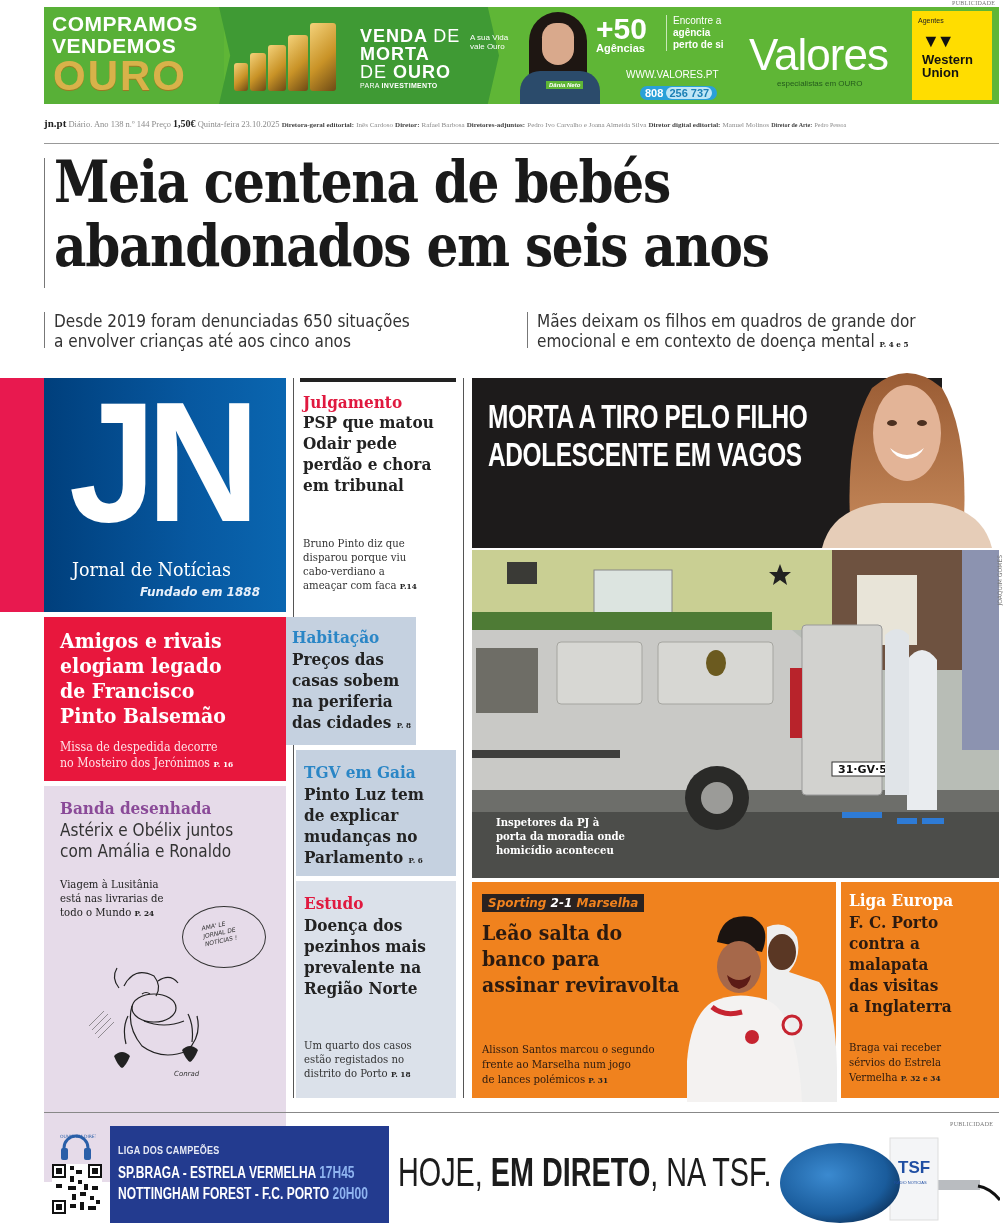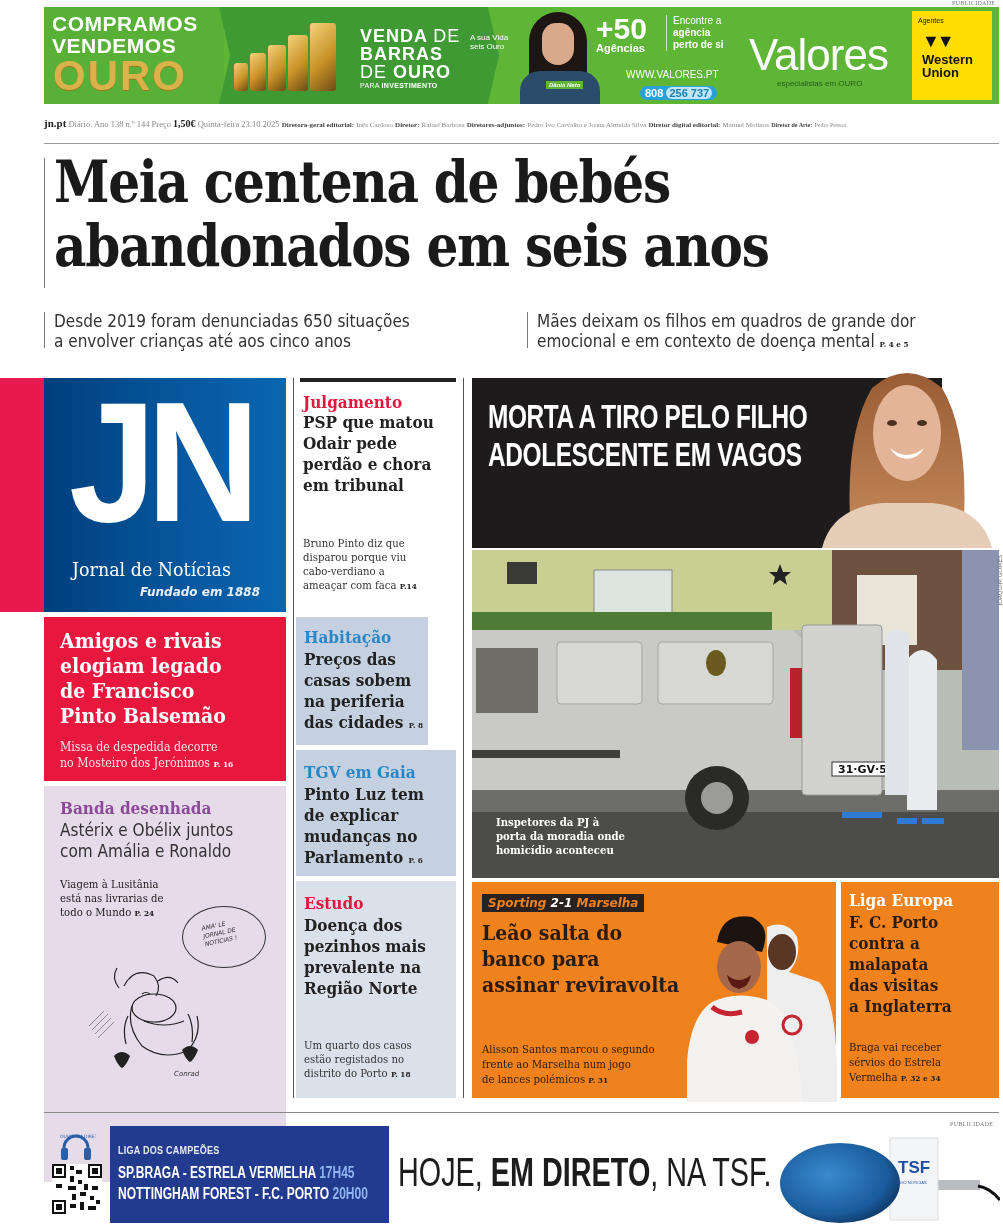--- a/index.html
+++ b/index.html
@@ -132,27 +132,27 @@
     <div class="ta-ouro">OURO</div>
   </div>
   <div class="ta-mid"></div>
   <div class="bar" style="left:190px;top:56px;width:14px;height:28px;"></div>
   <div class="bar" style="left:206px;top:46px;width:16px;height:38px;"></div>
   <div class="bar" style="left:224px;top:38px;width:18px;height:46px;"></div>
   <div class="bar" style="left:244px;top:28px;width:20px;height:56px;"></div>
   <div class="bar" style="left:266px;top:16px;width:26px;height:68px;"></div>
   <div class="ta-venda" style="left:316px;">
     <div><span>VENDA</span> <span class="thin">DE</span></div>
-    <div>BARRAS</div>
+    <div>MORTA</div>
     <div><span class="thin">DE</span> <span>OURO</span></div>
     <div class="small"><span>PARA</span> <b>INVESTIMENTO</b></div>
   </div>
   <div class="ta-vida">
     <div>A sua Vida</div>
-    <div>seis Ouro</div>
+    <div>vale Ouro</div>
   </div>
   <div class="ta-person">
     <div class="hair"></div>
     <div class="face"></div>
     <div class="body"></div>
     <div class="name">Dânia Neto</div>
   </div>
   <div class="ta-50">+50</div>
   <div class="ta-agencias">Agências</div>
   <div class="ta-encontre">
@@ -223,21 +223,21 @@
     <div>em tribunal</div>
   </div>
   <div class="dek" style="position:absolute;top:145px;">
     <div>Bruno Pinto diz que</div>
     <div>disparou porque viu</div>
     <div>cabo-verdiano a</div>
     <div><span>ameaçar com faca</span> <span class="pref">P.14</span></div>
   </div>
 </div>
 
-<div class="blue-box" style="left:296px;top:617px;width:132px;height:128px;">
+<div class="blue-box" style="left:284px;top:617px;width:132px;height:128px;">
   <div class="kicker" style="position:absolute;left:8px;top:10px;color:#2a86c6;">Habitação</div>
   <div class="hed" style="position:absolute;left:8px;top:32px;">
     <div>Preços das</div>
     <div>casas sobem</div>
     <div>na periferia</div>
     <div><span>das cidades</span> <span class="pref">P. 8</span></div>
   </div>
 </div>
 
 <div class="blue-box" style="left:296px;top:750px;width:160px;height:126px;">

